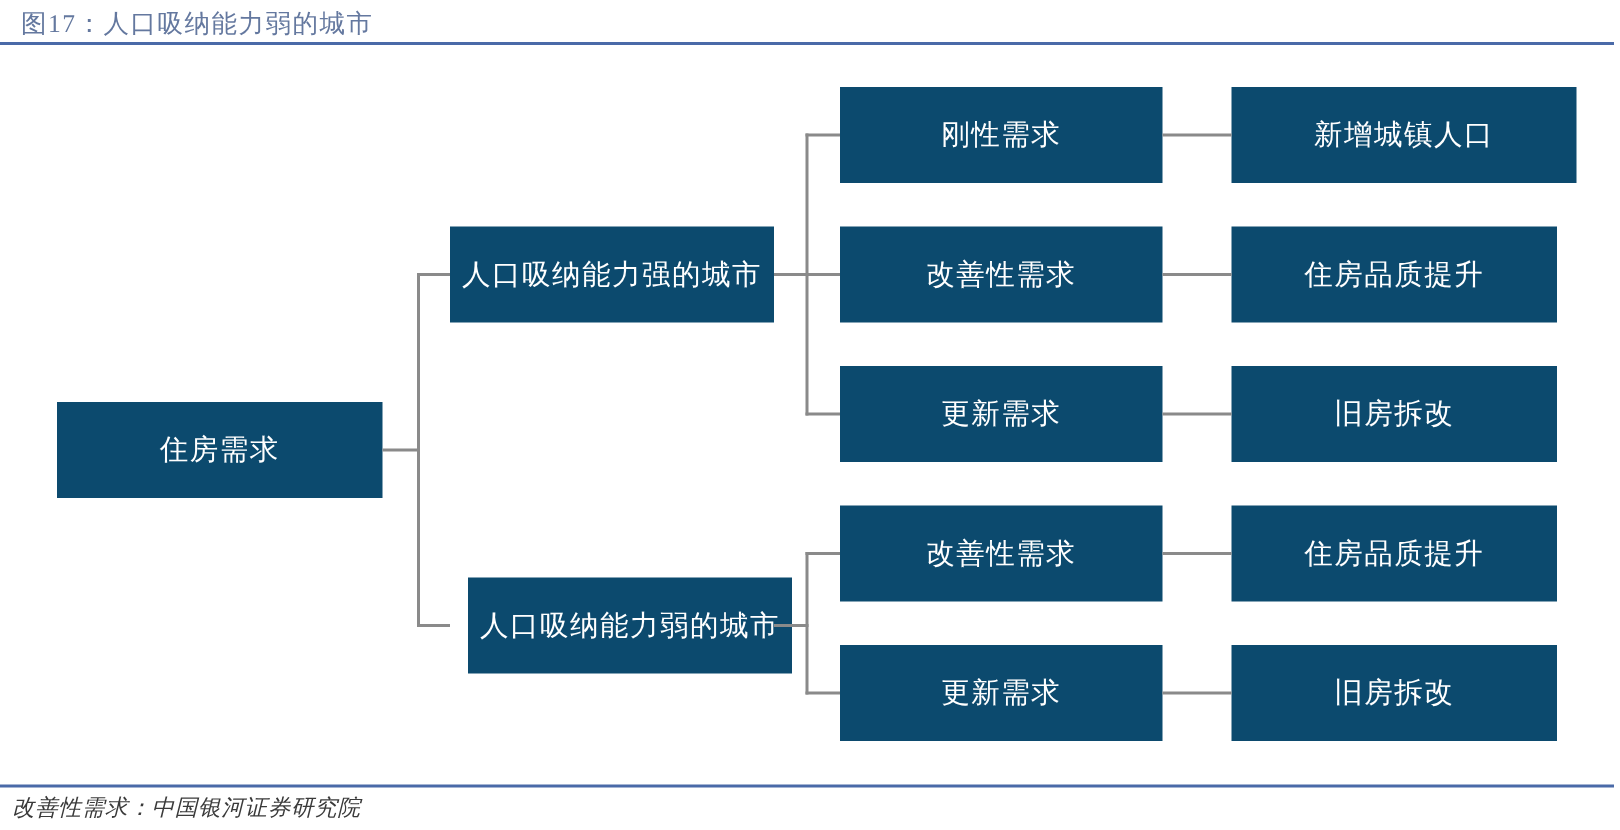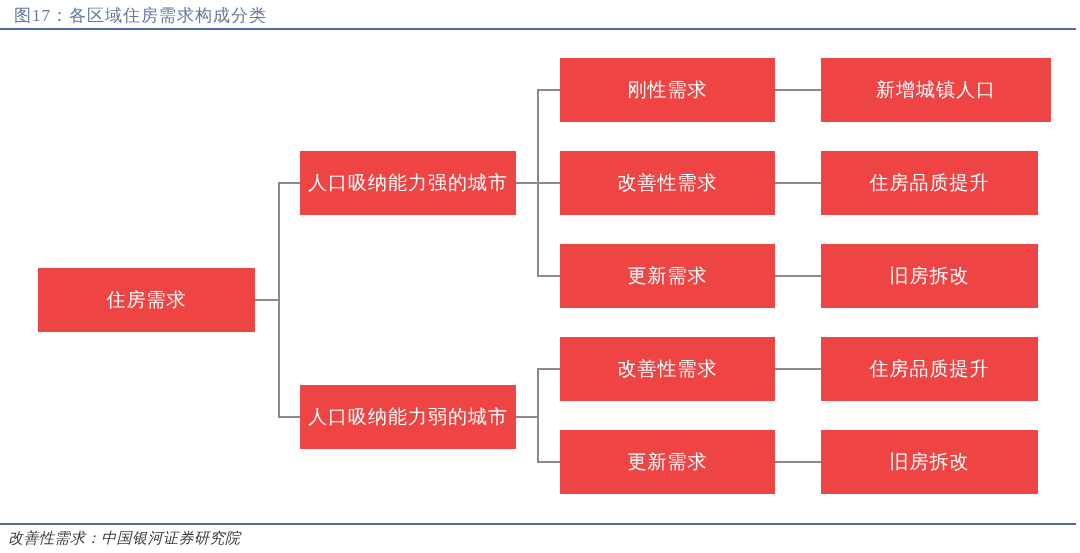--- a/index.html
+++ b/index.html
@@ -24,45 +24,45 @@
   .source-note {
     position: absolute; left: 8px; top: 529px;
     font-size: 15px; font-style: italic; color: #3a3a3a;
     letter-spacing: 0.5px;
   }
 
   .diagram { position: absolute; inset: 0; }
 
   .node {
     position: absolute;
-    background: #ef4444;
+    background: #0c4a6e;
     color: #ffffff;
     display: flex; align-items: center; justify-content: center;
     font-size: 19px; letter-spacing: 1px;
     text-align: center;
   }
 
   .line { position: absolute; background: #8a8a8a; }
   .line.h { height: 2px; }
   .line.v { width: 2px; }
 </style>
 </head>
 <body>
 
 <div class="figure">
 
-  <div class="fig-title">图17：各区域住房需求构成分类</div>
+  <div class="fig-title">图17：人口吸纳能力弱的城市</div>
   <div class="divider top"></div>
 
   <div class="diagram">
 
     <div class="node" style="left:38px;top:268px;width:217px;height:64px">住房需求</div>
 
     <div class="node" style="left:300px;top:151px;width:216px;height:64px">人口吸纳能力强的城市</div>
-    <div class="node" style="left:300px;top:385px;width:216px;height:64px">人口吸纳能力弱的城市</div>
+    <div class="node" style="left:312px;top:385px;width:216px;height:64px">人口吸纳能力弱的城市</div>
 
     <div class="node" style="left:560px;top:58px;width:215px;height:64px">刚性需求</div>
     <div class="node" style="left:560px;top:151px;width:215px;height:64px">改善性需求</div>
     <div class="node" style="left:560px;top:244px;width:215px;height:64px">更新需求</div>
     <div class="node" style="left:560px;top:337px;width:215px;height:64px">改善性需求</div>
     <div class="node" style="left:560px;top:430px;width:215px;height:64px">更新需求</div>
 
     <div class="node" style="left:821px;top:58px;width:230px;height:64px">新增城镇人口</div>
     <div class="node" style="left:821px;top:151px;width:217px;height:64px">住房品质提升</div>
     <div class="node" style="left:821px;top:244px;width:217px;height:64px">旧房拆改</div>

